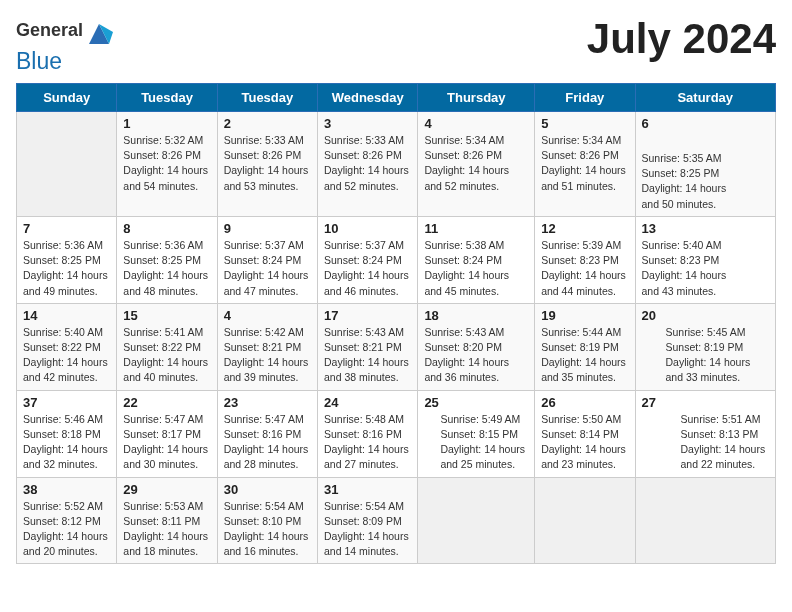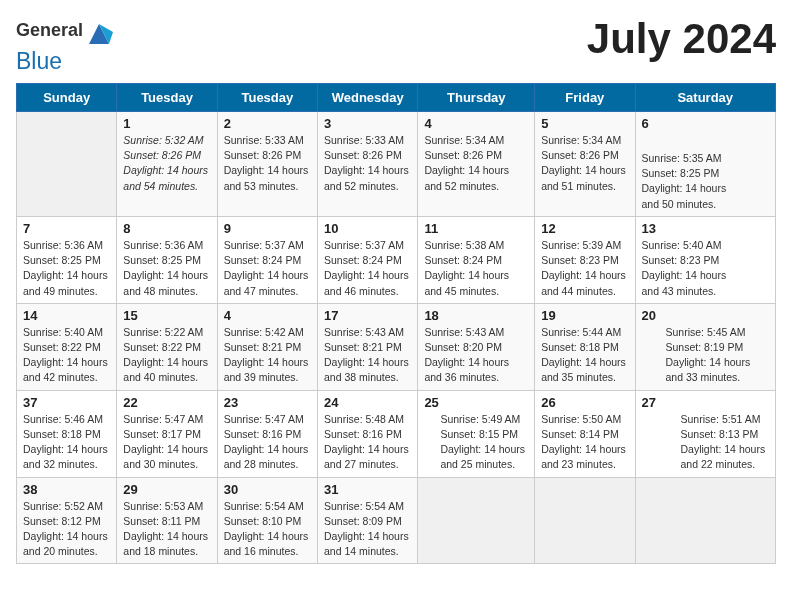--- a/index.html
+++ b/index.html
@@ -120,21 +120,21 @@
         <th>Thursday</th>
         <th>Friday</th>
         <th>Saturday</th>
       </tr>
   </thead>
   <tbody id="calendar-body">
   <tr>
         <td class="empty-cell"></td>
         <td>
           <span class="day-number">1</span>
-          <div class="day-info" style="white-space: pre-wrap; font-style: italic;">Sunrise: 5:32 AM
+          <div class="day-info" style="white-space: pre-wrap;">Sunrise: 5:32 AM
 Sunset: 8:26 PM
 Daylight: 14 hours
 and 54 minutes.</div>
         </td>
         <td>
           <span class="day-number">2</span>
           <div class="day-info" style="white-space: pre-wrap;">Sunrise: 5:33 AM
 Sunset: 8:26 PM
 Daylight: 14 hours
 and 53 minutes.</div>
@@ -222,21 +222,21 @@
       <tr>
         <td>
           <span class="day-number">14</span>
           <div class="day-info" style="white-space: pre-wrap;">Sunrise: 5:40 AM
 Sunset: 8:22 PM
 Daylight: 14 hours
 and 42 minutes.</div>
         </td>
         <td>
           <span class="day-number">15</span>
-          <div class="day-info" style="white-space: pre-wrap;">Sunrise: 5:22 AM
+          <div class="day-info" style="white-space: pre-wrap;">Sunrise: 5:41 AM
 Sunset: 8:22 PM
 Daylight: 14 hours
 and 40 minutes.</div>
         </td>
         <td>
           <span class="day-number">4</span>
           <div class="day-info" style="white-space: pre-wrap;">Sunrise: 5:42 AM
 Sunset: 8:21 PM
 Daylight: 14 hours
 and 39 minutes.</div>
@@ -251,21 +251,21 @@
         <td>
           <span class="day-number">18</span>
           <div class="day-info" style="white-space: pre-wrap;">Sunrise: 5:43 AM
 Sunset: 8:20 PM
 Daylight: 14 hours
 and 36 minutes.</div>
         </td>
         <td>
           <span class="day-number">19</span>
           <div class="day-info" style="white-space: pre-wrap;">Sunrise: 5:44 AM
-Sunset: 8:18 PM
+Sunset: 8:19 PM
 Daylight: 14 hours
 and 35 minutes.</div>
         </td>
         <td>
           <span class="day-number">20</span>
           <div class="day-info" style="white-space: pre-wrap; margin-left: 24px;">Sunrise: 5:45 AM
 Sunset: 8:19 PM
 Daylight: 14 hours
 and 33 minutes.</div>
         </td>

